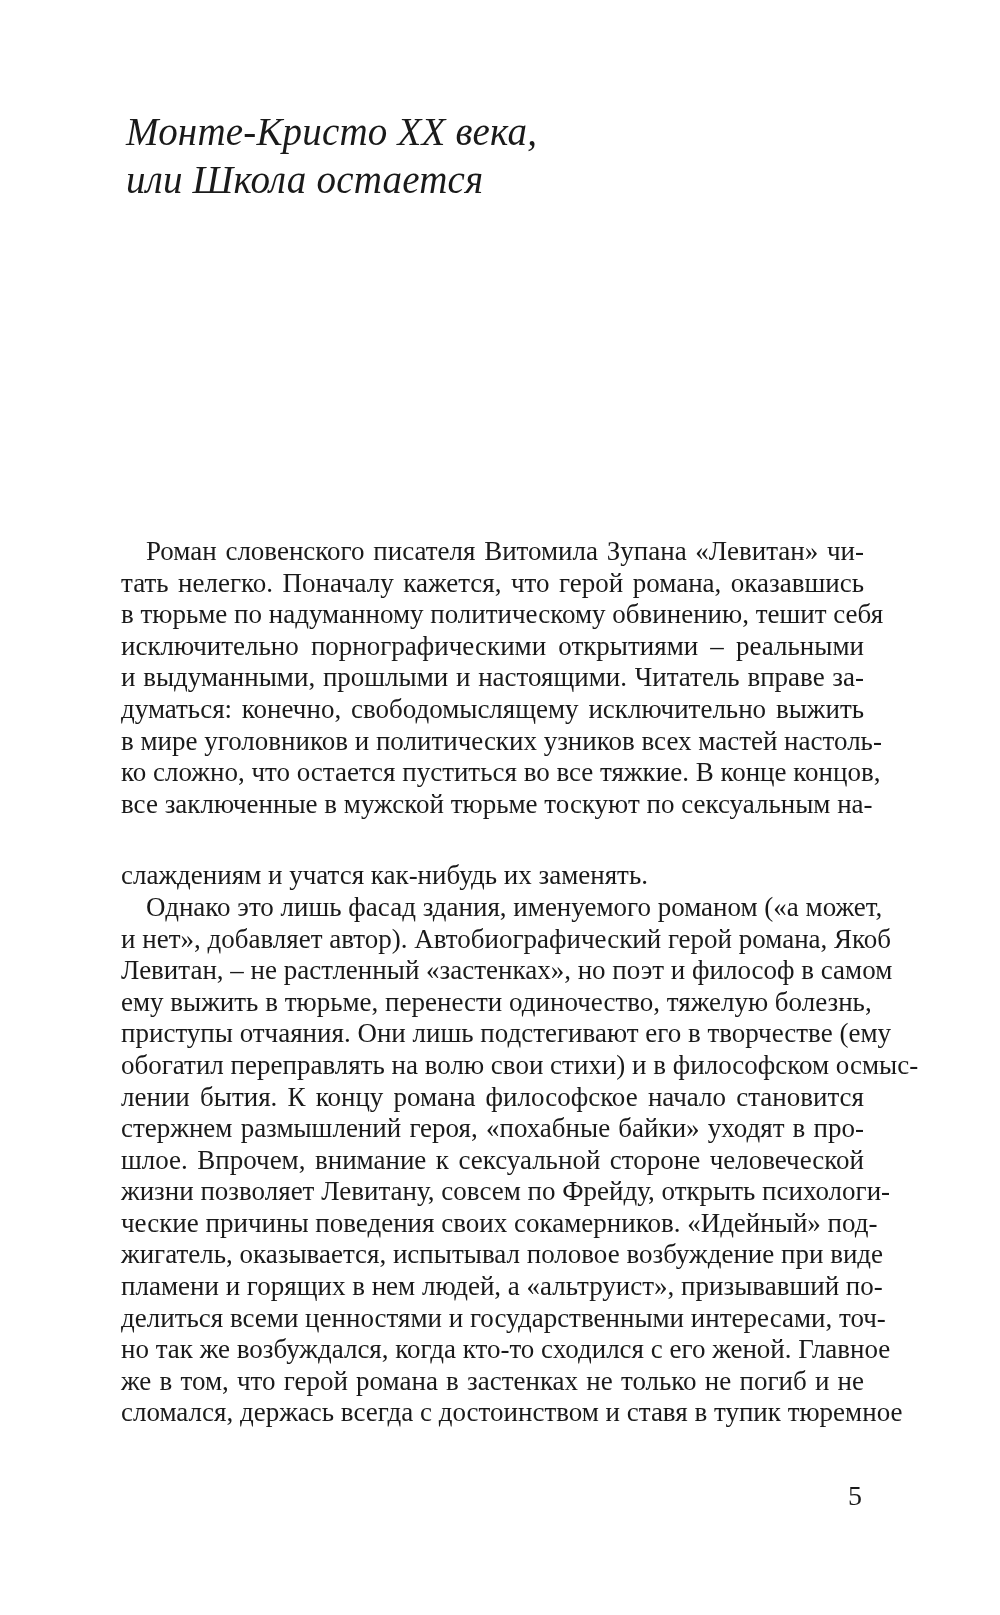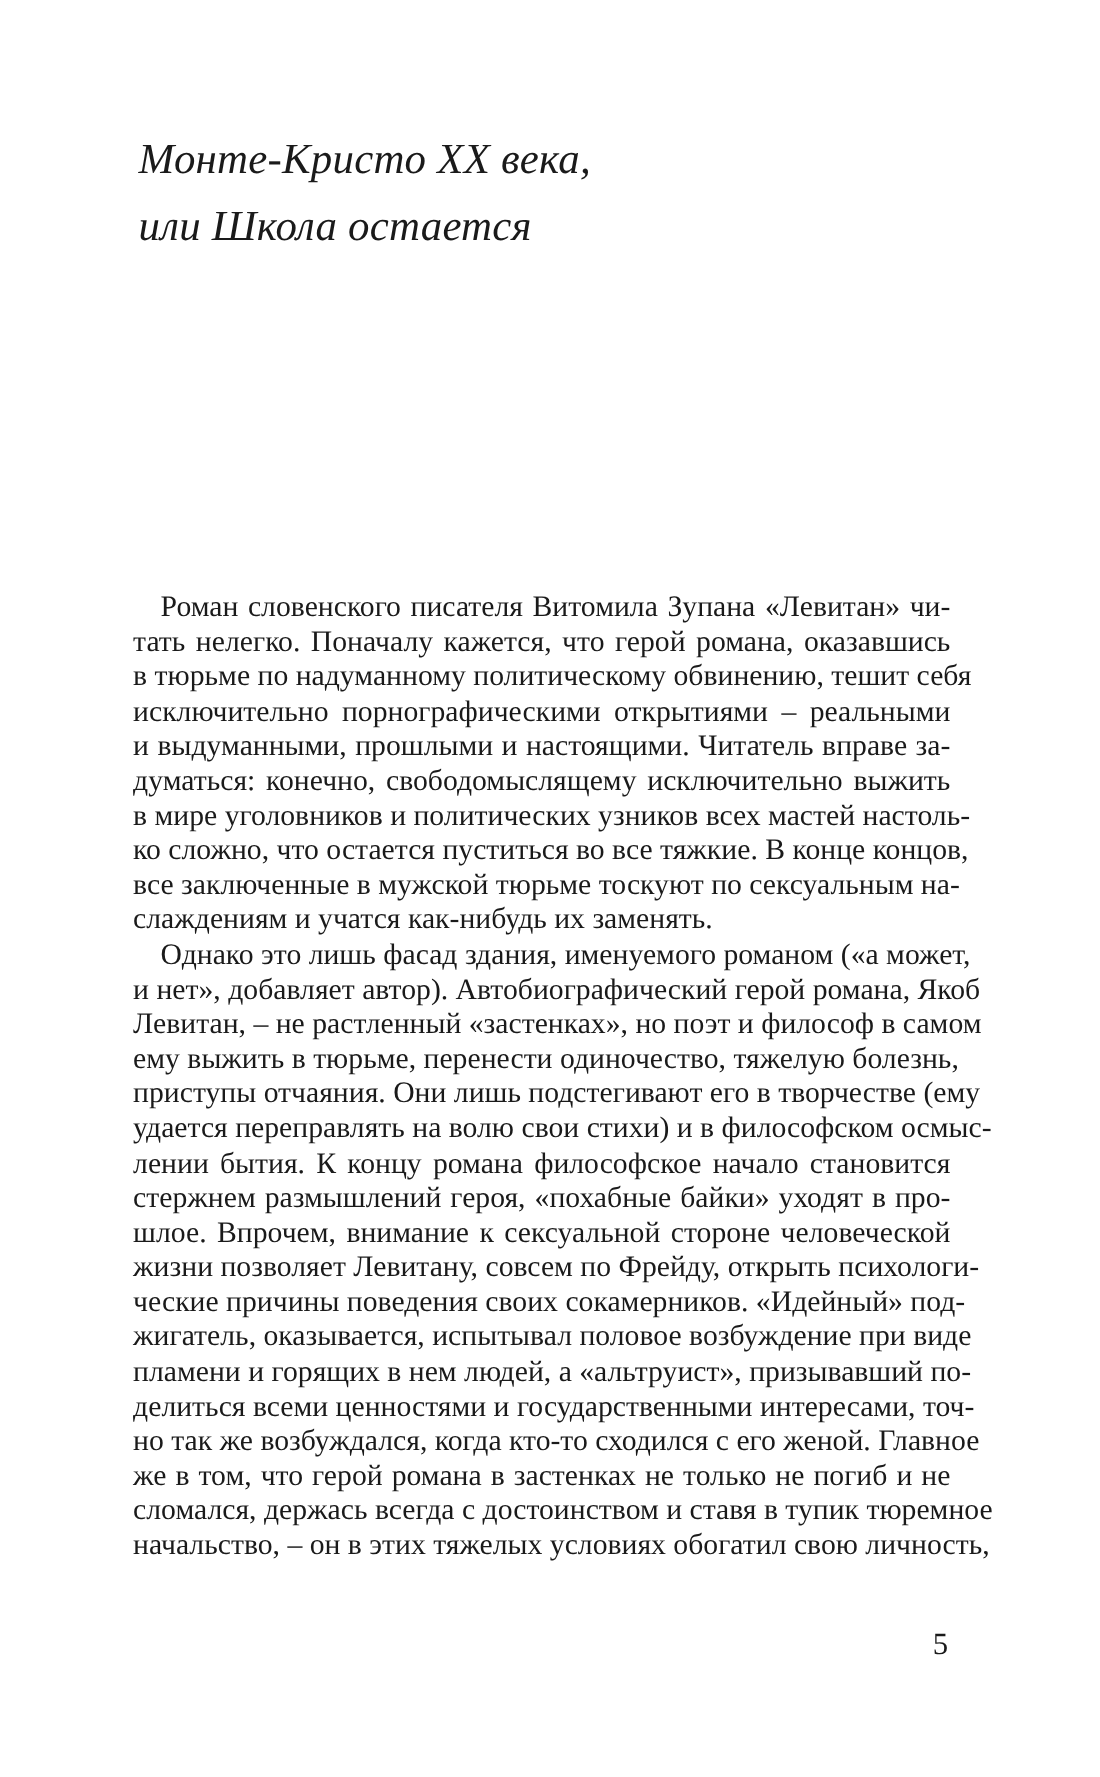--- a/index.html
+++ b/index.html
@@ -5,30 +5,30 @@
     html, body { margin: 0; padding: 0; background: #ffffff; }
     body {
       width: 1000px; height: 1615px; position: relative; overflow: hidden;
       font-family: "Liberation Serif", "DejaVu Serif", serif; color: #1a1a1a;
     }
     .title {
       position: absolute; left: 126px; top: 108px;
       font-style: italic; font-size: 39px; line-height: 48px; color: #1a1a1a;
       letter-spacing: 0.2px;
     }
-    .title-line { display: block; white-space: nowrap; margin-top: 13px; }
+    .title-line { display: block; white-space: nowrap; }
     .body-text {
       position: absolute; left: 121px; top: 536px; width: 743px;
       font-size: 27px; line-height: 31.6px;
     }
     .line {
       display: block; white-space: nowrap;
       text-align: justify; text-align-last: justify; height: 31.6px;
     }
-    .line.last { text-align-last: left; }
+    .line.last { text-align-last: left; margin-top: 40px; }
     .line.indent { padding-left: 25px; }
     .page-number {
       position: absolute; left: 848px; top: 1480px;
       font-size: 28px; line-height: 32px;
     }
   </style>
 </head>
 <body>
 
 <div class="title">
@@ -45,28 +45,27 @@
   <span class="line">думаться: конечно, свободомыслящему исключительно выжить</span>
   <span class="line">в мире уголовников и политических узников всех мастей настоль-</span>
   <span class="line">ко сложно, что остается пуститься во все тяжкие. В конце концов,</span>
   <span class="line">все заключенные в мужской тюрьме тоскуют по сексуальным на-</span>
   <span class="line last">слаждениям и учатся как-нибудь их заменять.</span>
   <span class="line indent">Однако это лишь фасад здания, именуемого романом («а может,</span>
   <span class="line">и нет», добавляет автор). Автобиографический герой романа, Якоб</span>
   <span class="line">Левитан, – не растленный «застенках», но поэт и философ в самом</span>
   <span class="line">ему выжить в тюрьме, перенести одиночество, тяжелую болезнь,</span>
   <span class="line">приступы отчаяния. Они лишь подстегивают его в творчестве (ему</span>
-  <span class="line">удается переправлять на волю свои стихи) и в философском осмыс-</span>
+  <span class="line">обогатил переправлять на волю свои стихи) и в философском осмыс-</span>
   <span class="line">лении бытия. К концу романа философское начало становится</span>
   <span class="line">стержнем размышлений героя, «похабные байки» уходят в про-</span>
   <span class="line">шлое. Впрочем, внимание к сексуальной стороне человеческой</span>
   <span class="line">жизни позволяет Левитану, совсем по Фрейду, открыть психологи-</span>
   <span class="line">ческие причины поведения своих сокамерников. «Идейный» под-</span>
   <span class="line">жигатель, оказывается, испытывал половое возбуждение при виде</span>
   <span class="line">пламени и горящих в нем людей, а «альтруист», призывавший по-</span>
   <span class="line">делиться всеми ценностями и государственными интересами, точ-</span>
   <span class="line">но так же возбуждался, когда кто-то сходился с его женой. Главное</span>
   <span class="line">же в том, что герой романа в застенках не только не погиб и не</span>
   <span class="line">сломался, держась всегда с достоинством и ставя в тупик тюремное</span>
-  <span class="line">начальство, – он в этих тяжелых условиях обогатил свою личность,</span>
 </div>
 
 <div class="page-number">5</div>
 
 </body></html>

